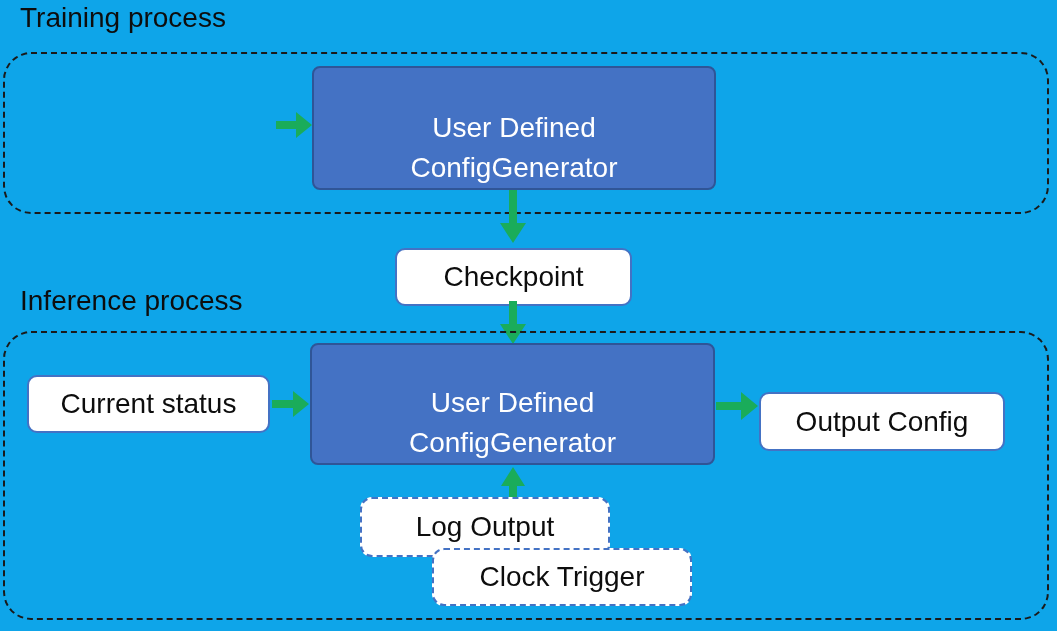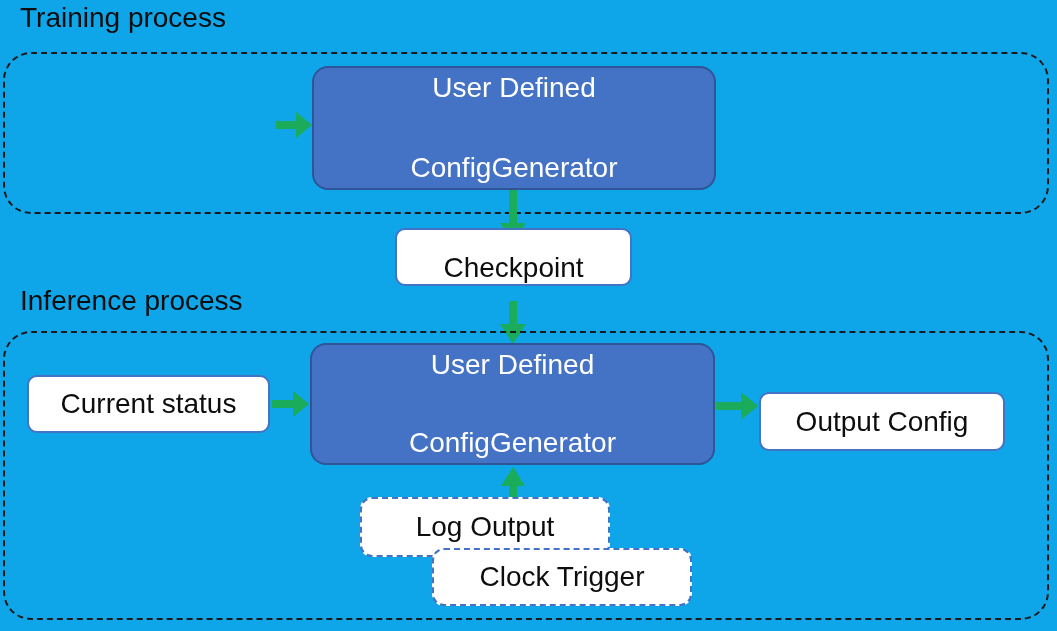--- a/index.html
+++ b/index.html
@@ -38,25 +38,25 @@
     justify-content: center;
     font-size: 28px;
     color: var(--text-dark);
     white-space: nowrap;
     box-sizing: border-box;
   }
   .generator-box {
     position: absolute;
     background: var(--box-fill-blue);
     border: 2.5px solid var(--box-border-dark);
-    border-radius: 16px;
+    border-radius: 8px;
     display: flex;
     flex-direction: column;
     align-items: center;
-    justify-content: space-between;
+    justify-content: flex-end;
     text-align: center;
     color: var(--text-light);
     font-size: 28px;
     line-height: 40px;
     box-sizing: border-box;
   }
   .trigger-box {
     position: absolute;
     background: #ffffff;
     border: 2px dashed var(--outline-blue);
@@ -93,21 +93,21 @@
 
   <div class="generator-box" style="left:312px; top:66px; width:404px; height:124px;">
     <span>User Defined</span>
     <span>ConfigGenerator</span>
   </div>
 
   <svg class="arrow" style="left:500px; top:190px;" width="26" height="53">
     <polygon points="9,0 17,0 17,33 26,33 13,53 0,33 9,33"></polygon>
   </svg>
 
-  <div class="io-box" style="left:395px; top:228px; width:237px; height:58px;align-items:flex-end;">
+  <div class="io-box" style="left:395px; top:248px; width:237px; height:58px;">
     <span>Checkpoint</span>
   </div>
 
   <svg class="arrow" style="left:500px; top:301px;" width="26" height="43">
     <polygon points="9,0 17,0 17,23 26,23 13,43 0,23 9,23"></polygon>
   </svg>
 
   <div class="process-label" style="left:20px; top:284px;">Inference process</div>
 
   <div class="process-container" style="left:3px; top:331px; width:1042px; height:285px;"></div>

